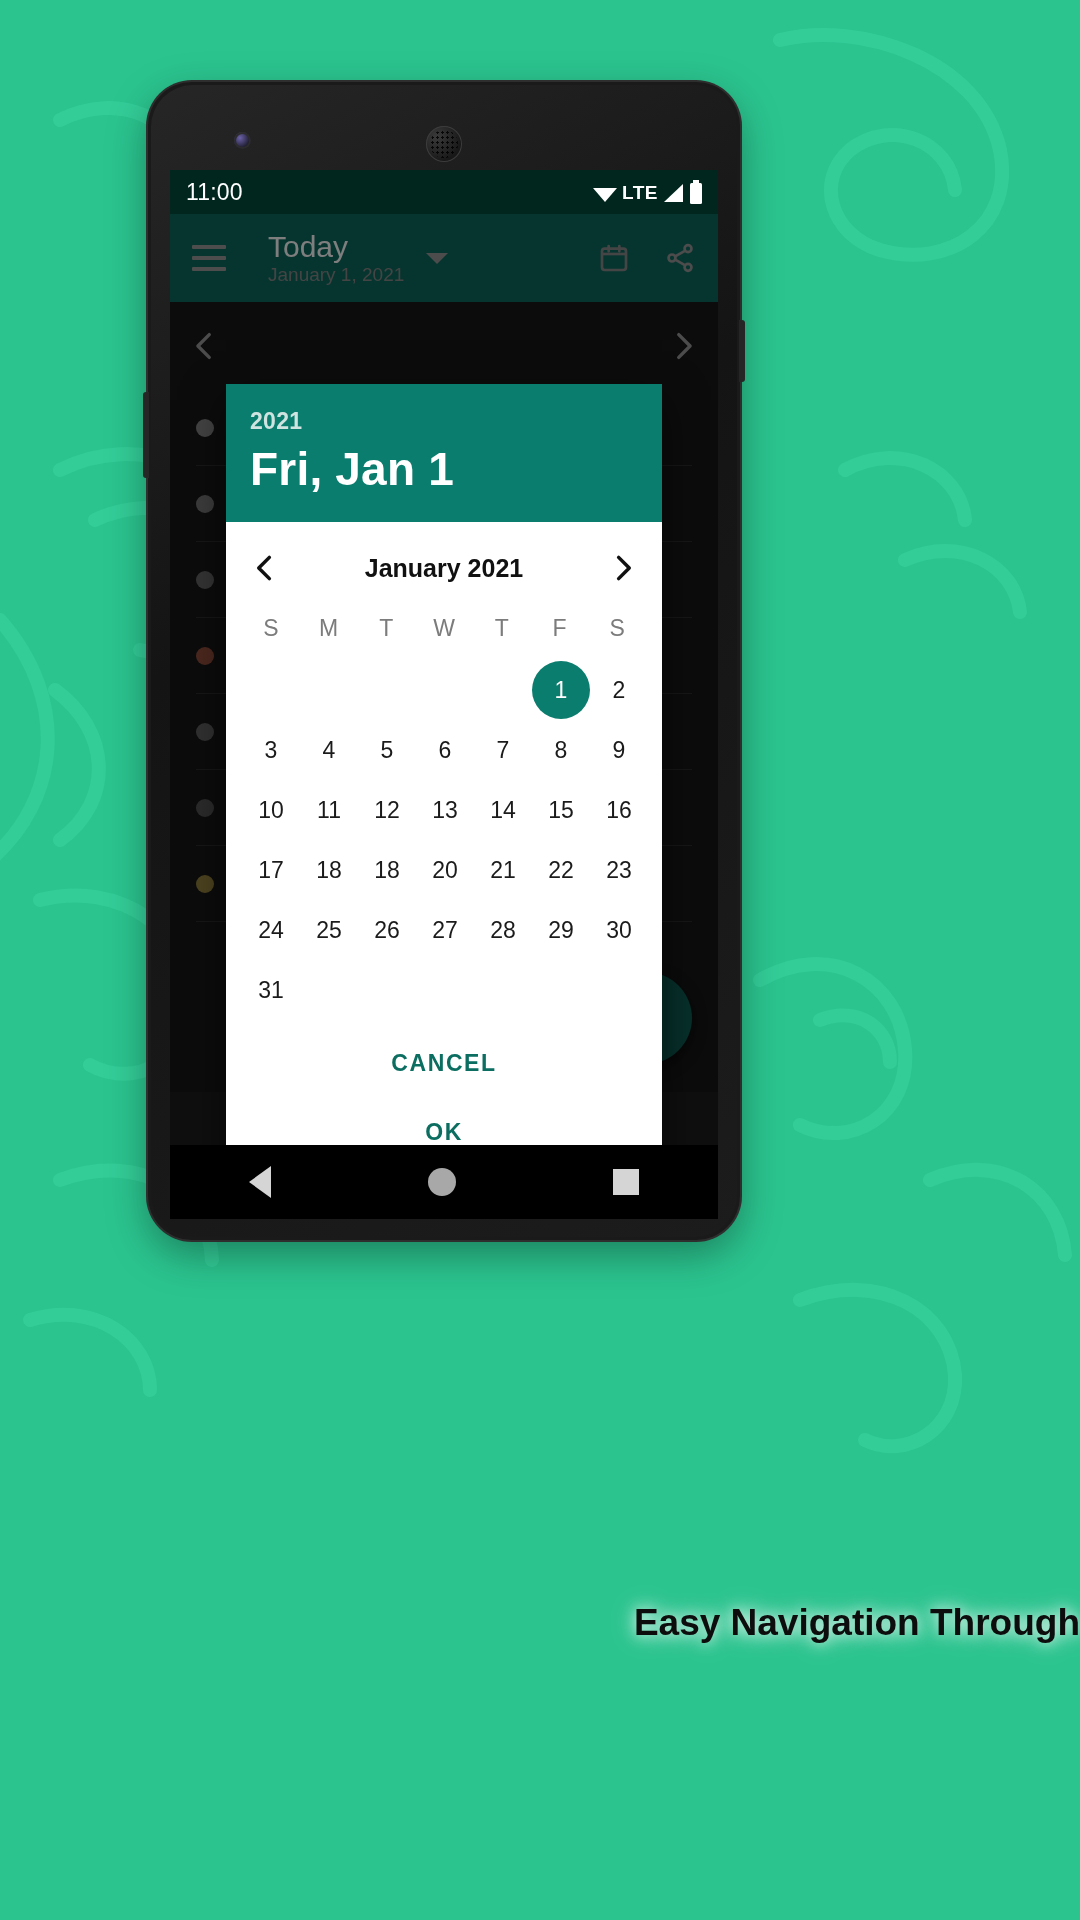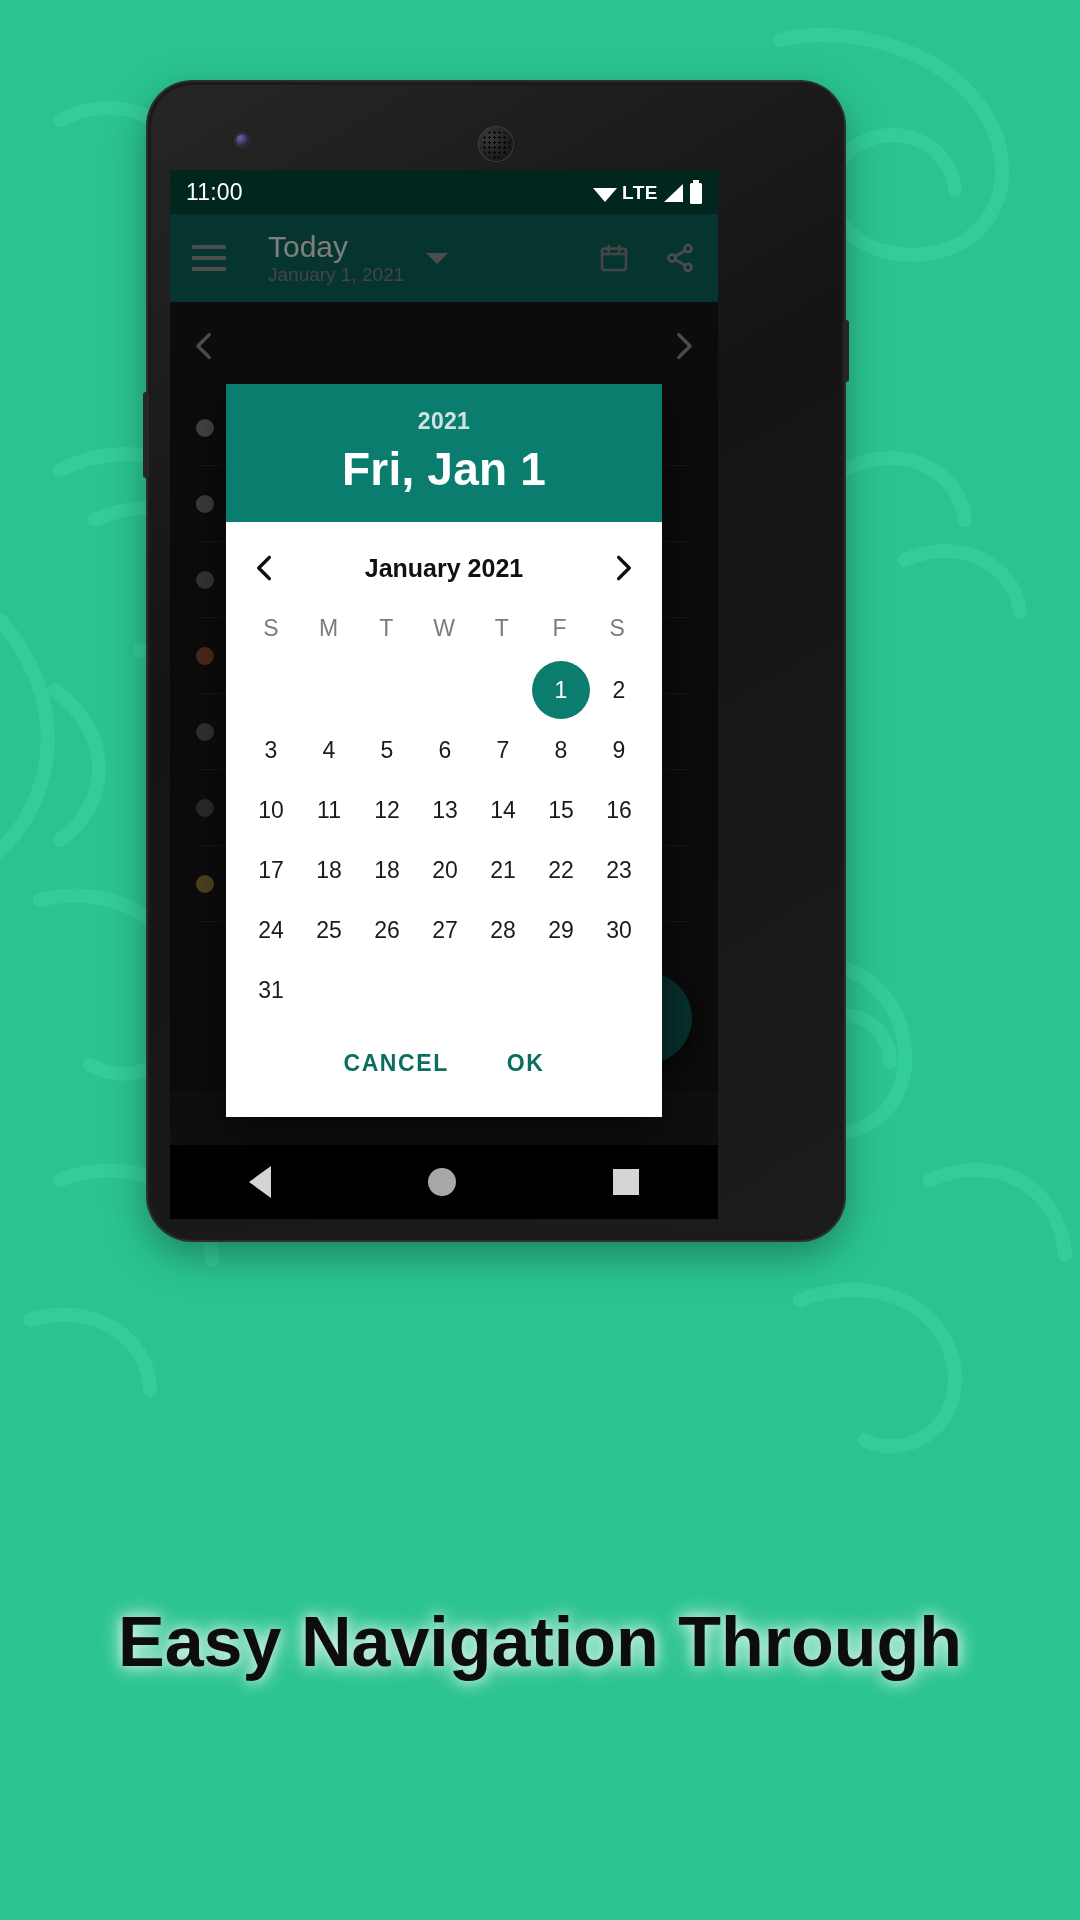--- a/index.html
+++ b/index.html
@@ -11,21 +11,21 @@
     overflow:hidden;
   }
 
   
   #doodle-bg { position:absolute; inset:0; z-index:0; }
 
   
   #phone {
     position:absolute;
     left:148px; top:82px;
-    width:696px; height:1158px;
+    width:592px; height:1158px;
     background:#1a1a1a;
     border-radius:44px;
     box-shadow:0 0 0 2px #2e2e2e, 0 14px 40px rgba(0,0,0,.35);
     z-index:2;
   }
   #phone-inner-bevel{
     position:absolute; inset:3px;
     border-radius:42px;
     background:linear-gradient(150deg,#262626 0%,#141414 40%,#1c1c1c 100%);
   }
@@ -123,21 +123,20 @@
     left:56px; top:214px;
     width:436px;
     background:#fff;
     box-shadow:0 16px 40px rgba(0,0,0,.55);
     overflow:hidden;
   }
   #dialog-header{
     background:#0b7d6e;
     padding:24px 24px 26px 24px;
     color:#fff;
-    text-align:center;
   }
   #dialog-header-year{ font-size:23px; font-weight:700; color:#cfe4e0; letter-spacing:.3px;}
   #dialog-header-date{ font-size:46px; font-weight:700; margin-top:7px; letter-spacing:.2px;}
 
   #calendar-body{ padding:14px 16px 0 16px; }
   #month-nav{
     display:flex; align-items:center; justify-content:space-between;
     height:64px; padding:0 8px;
   }
   #month-label{ font-size:25px; font-weight:700; color:#111; }
@@ -155,44 +154,44 @@
     font-size:23px; color:#1b1b1b;
   }
   .day-cell .pill{
     width:58px;height:58px;border-radius:50%;
     display:flex;align-items:center;justify-content:center;
   }
   .day-cell.selected .pill{ background:#0b7d6e; color:#fff; }
   .day-cell.empty{ color:transparent; }
 
   #dialog-actions{
-    display:flex; justify-content:center; align-items:center;
-    gap:14px; padding:16px 20px 26px 20px;
+    display:flex; justify-content:flex-start; align-items:center;
+    gap:14px; padding:16px 20px 26px 20px;flex-direction:column;
   }
   .dialog-btn{
     background:none;border:none;cursor:pointer;
     color:#0b6e60; font-size:23px; font-weight:700; letter-spacing:1.6px;
     padding:14px 22px; font-family:"Liberation Sans", sans-serif;
   }
 
   
   #nav-bar{
     position:absolute; left:22px; top:1063px;
     width:548px; height:74px; background:#000;
     display:flex; align-items:center; justify-content:space-around;
   }
   #nav-back{ width:0;height:0;border-top:16px solid transparent;border-bottom:16px solid transparent;border-right:22px solid #d5d5d5;}
   #nav-home{ width:28px;height:28px;border-radius:50%;background:#a8a8a8;}
   #nav-recents{ width:26px;height:26px;background:#d5d5d5;}
 
   
   #promo-caption{
     position:absolute; left:0; right:0; top:1600px;
-    text-align:center;
-    font-size:70px; font-weight:700; color:#0d0d0d;
+    text-align:right;
+    font-size:37px; font-weight:700; color:#0d0d0d;
     line-height:1.22;
     text-shadow:0 0 14px rgba(255,255,255,.85), 0 0 26px rgba(255,255,255,.6);
     z-index:3;
   }
 </style>
 </head>
 <body>
 
 <svg id="doodle-bg" viewBox="0 0 1080 1920" preserveAspectRatio="none">
   <rect x="0" y="0" width="1080" height="1920" fill="#2bc48f"></rect>

